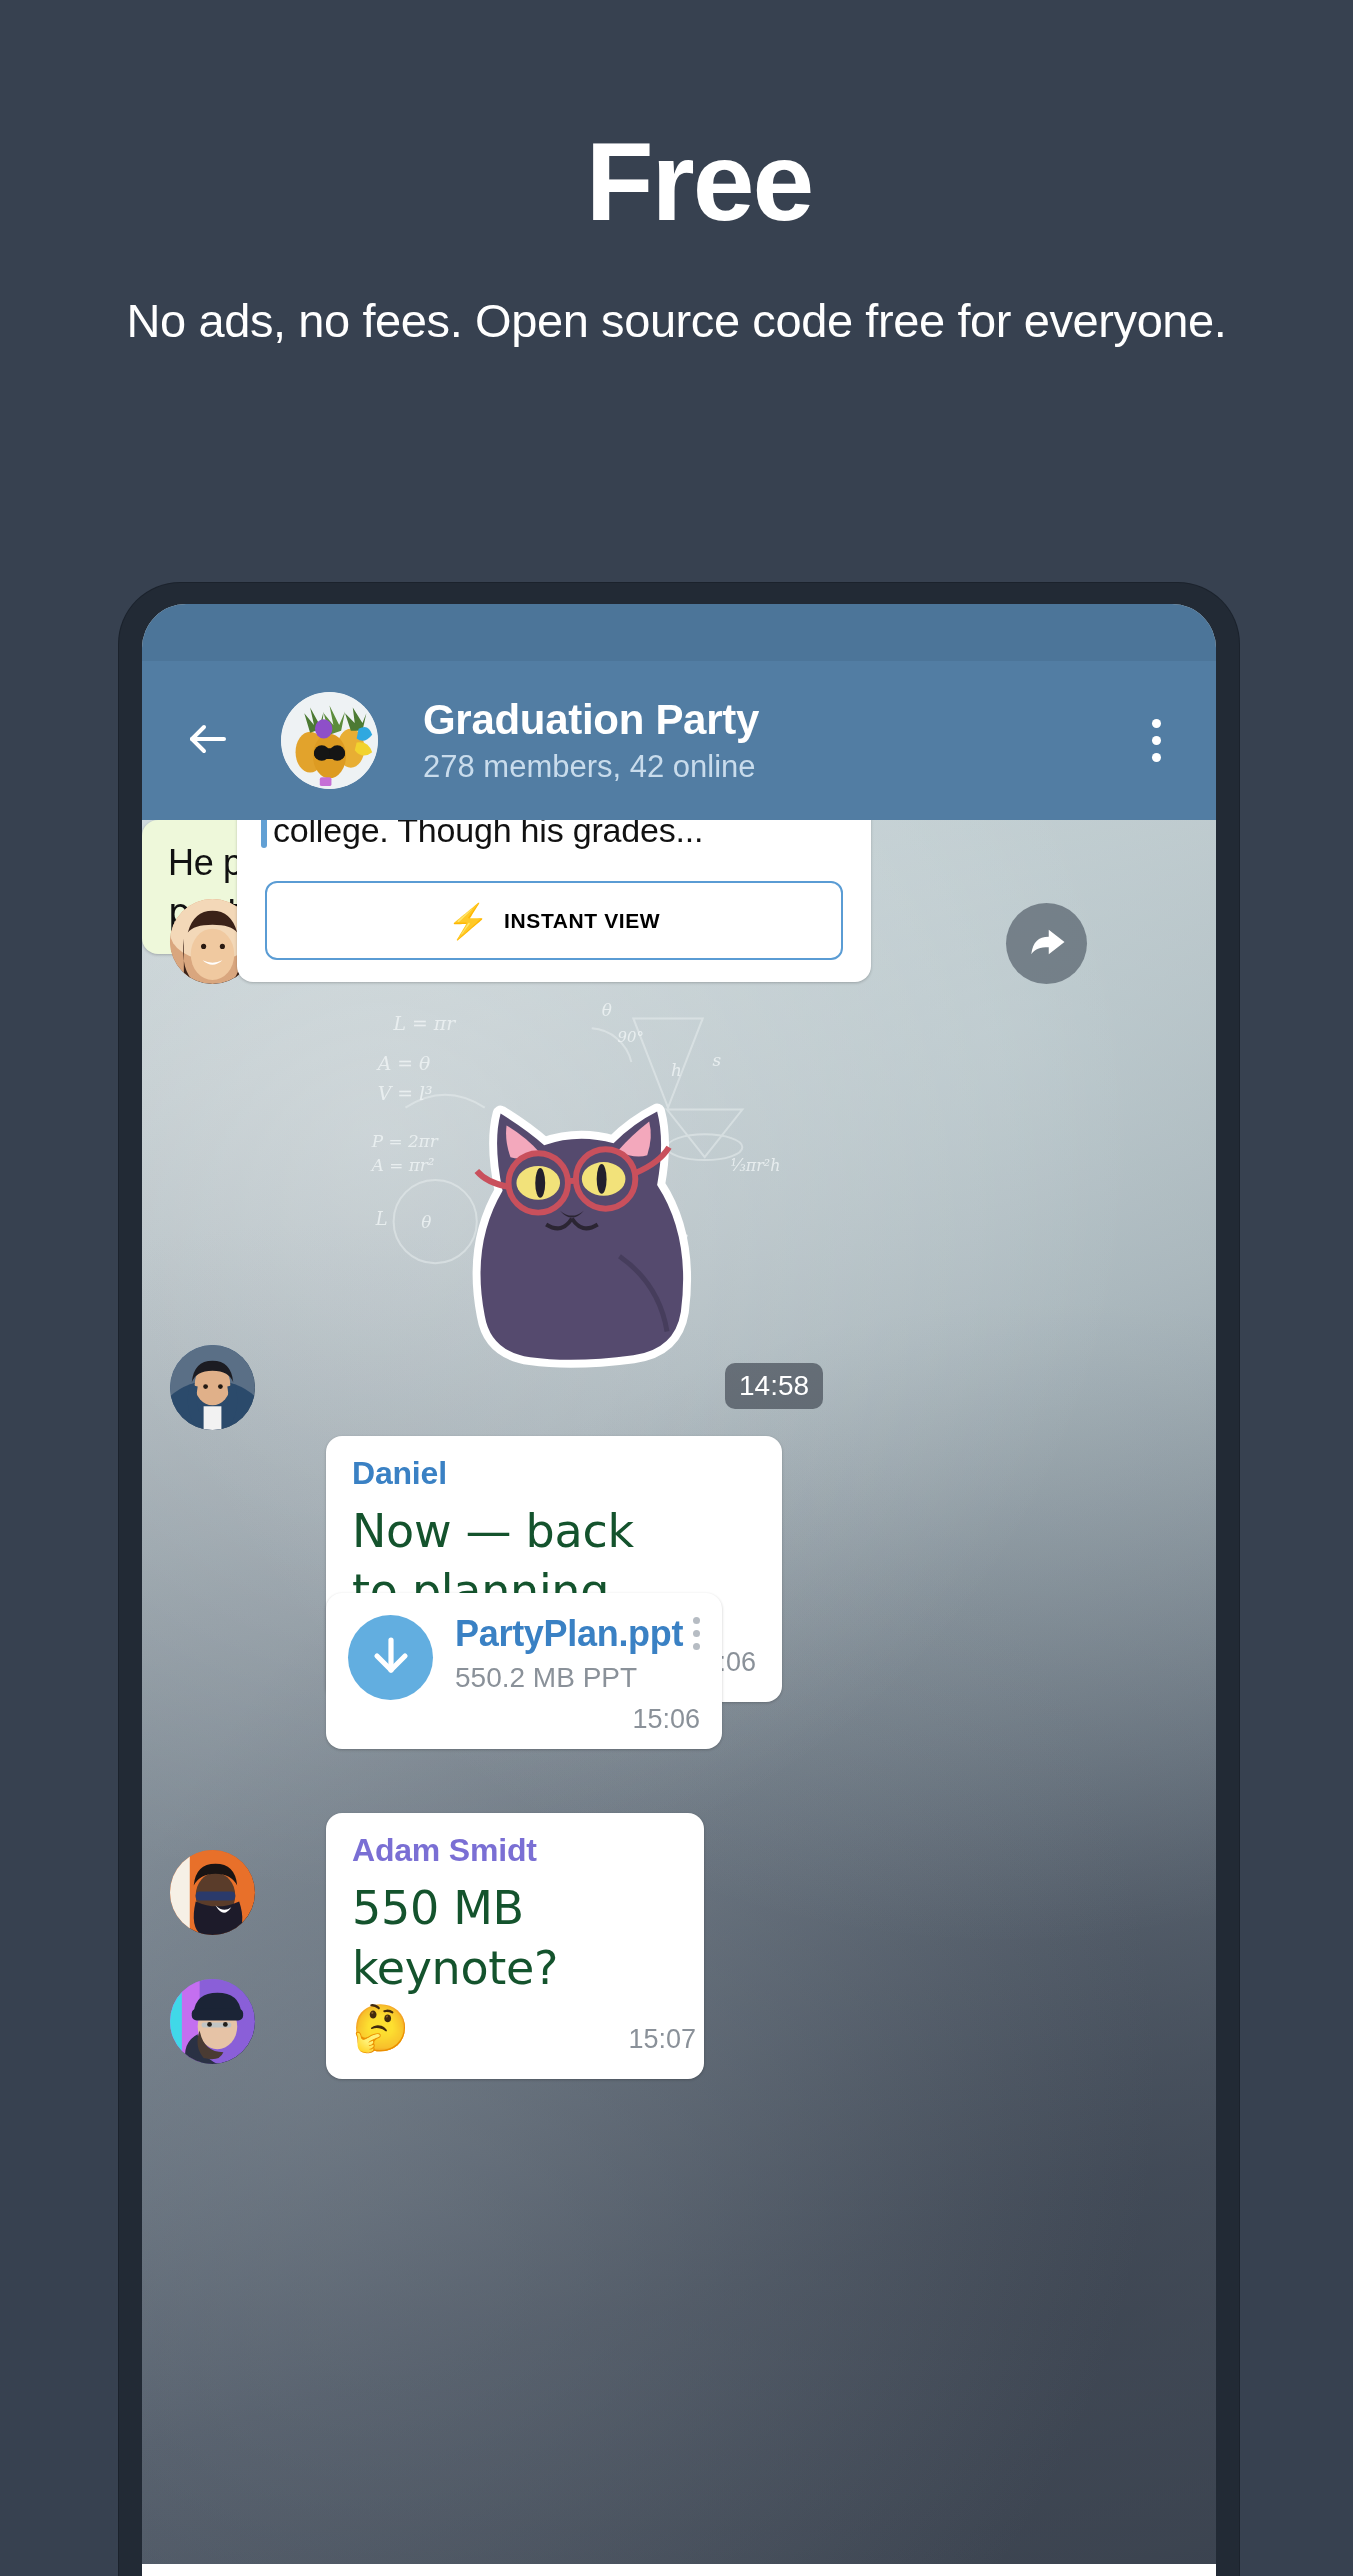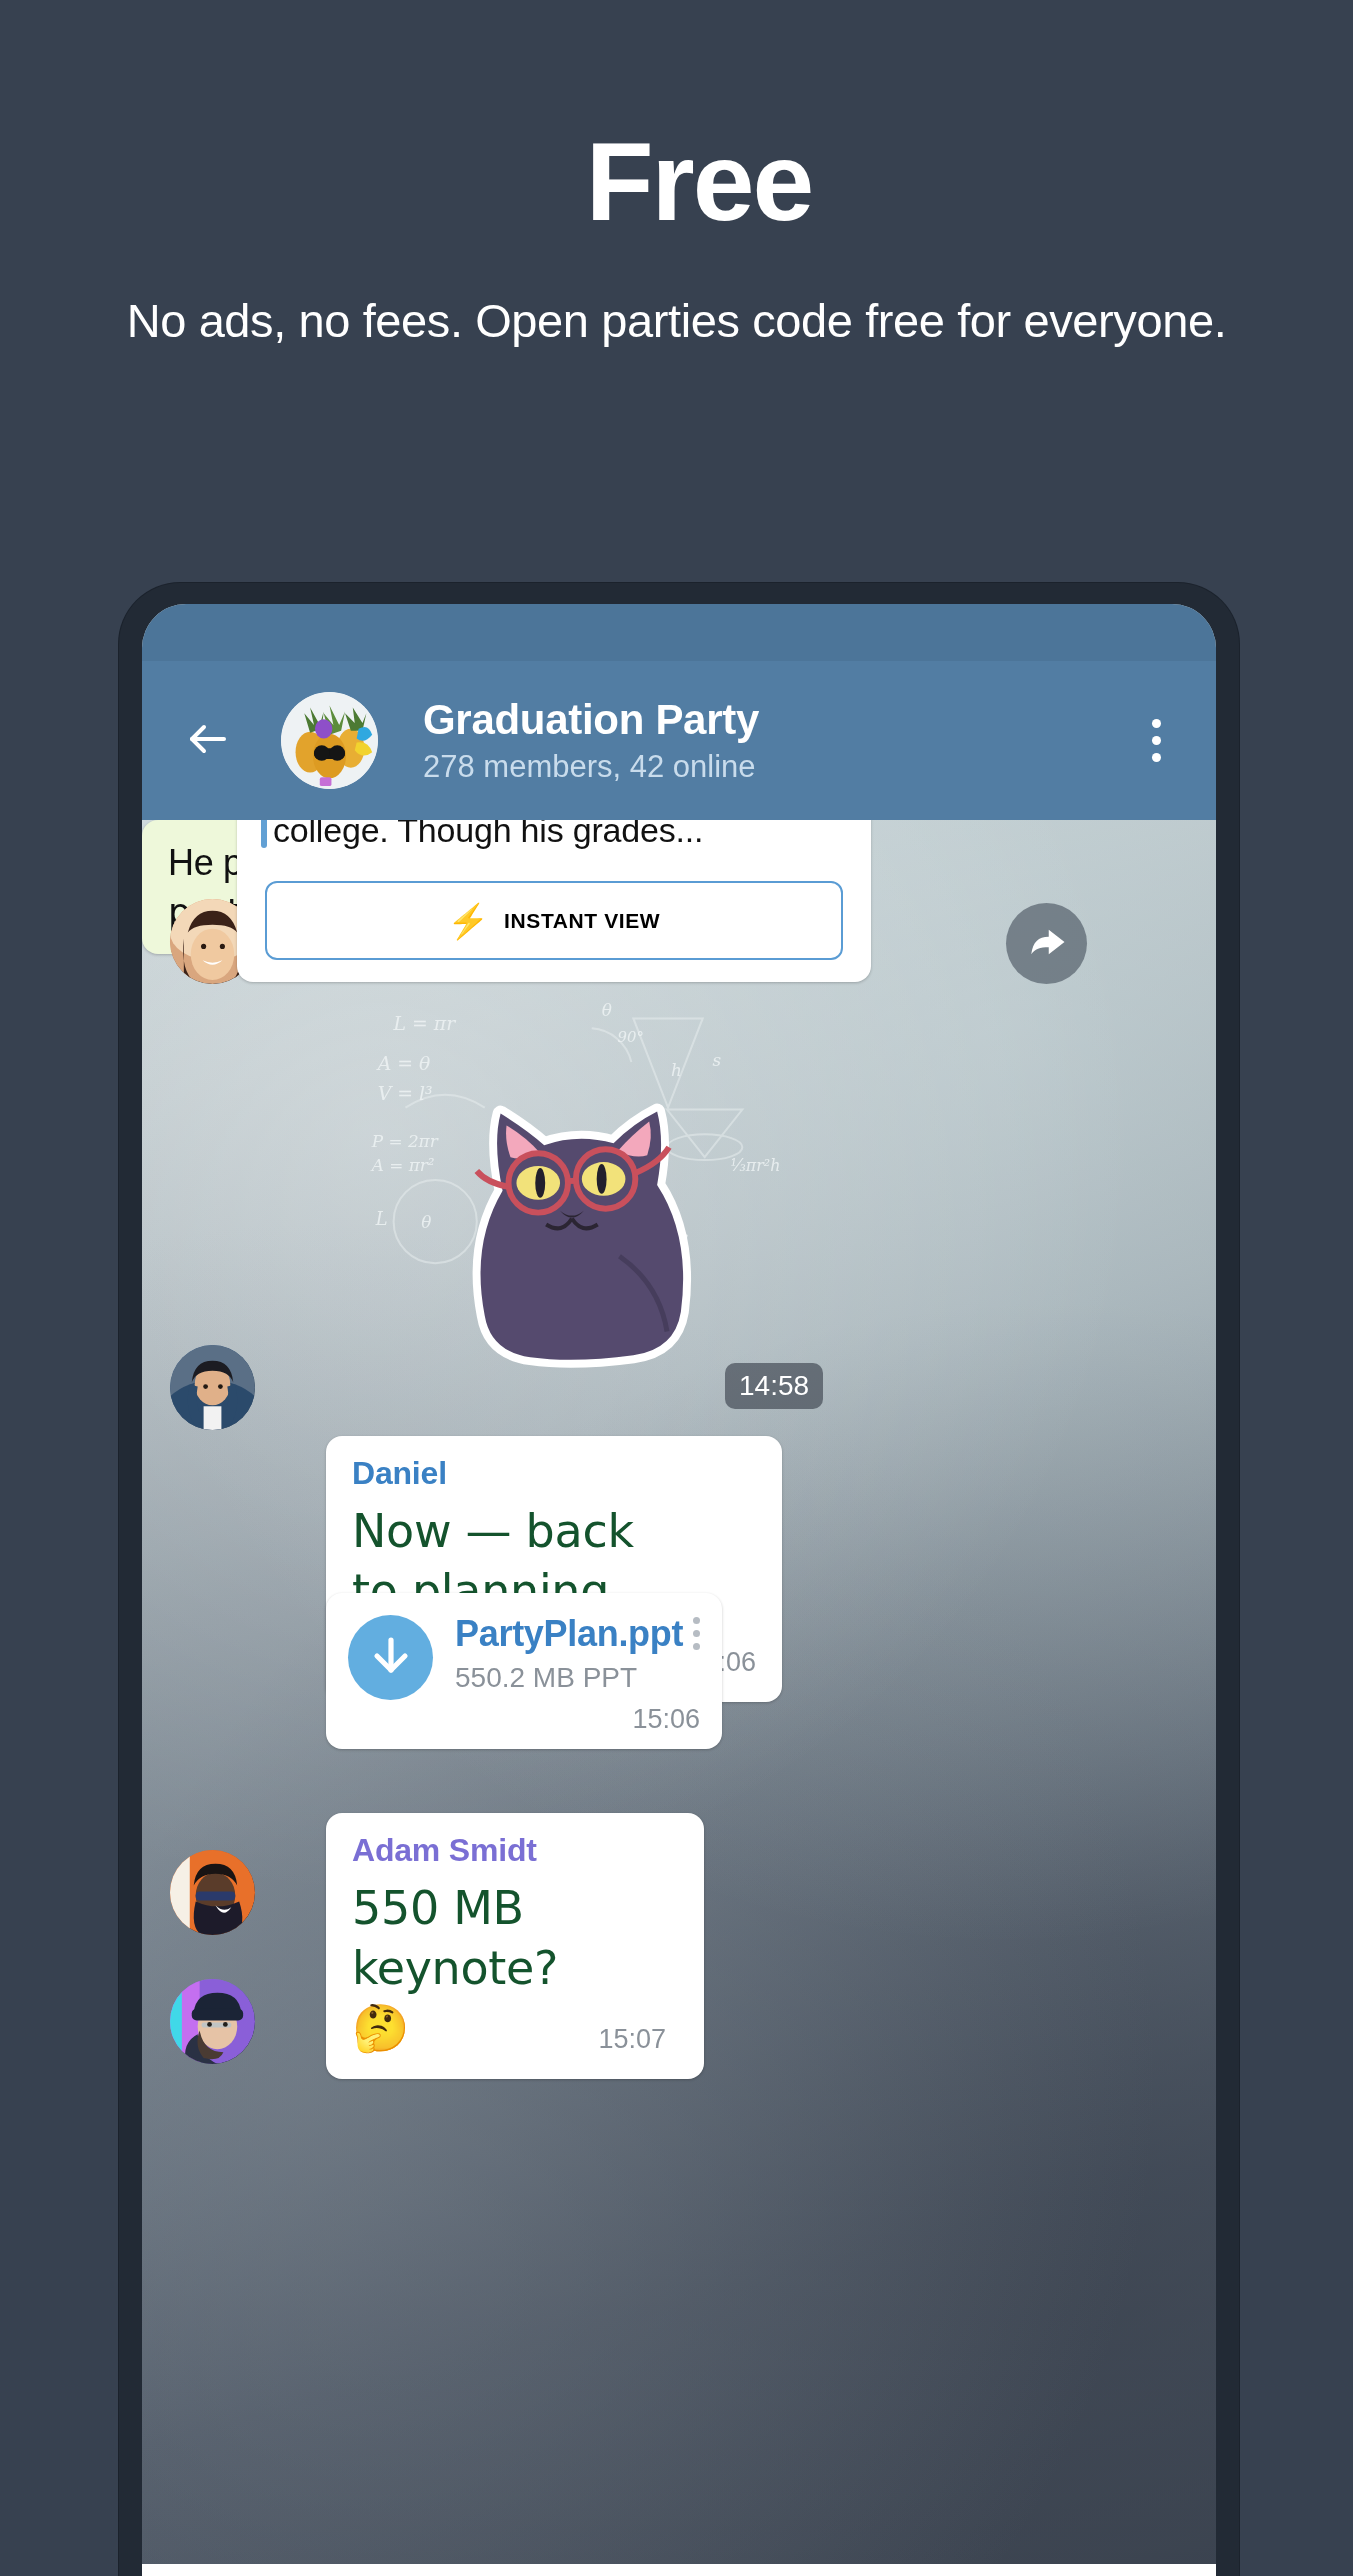--- a/index.html
+++ b/index.html
@@ -218,21 +218,21 @@
   .file-dots {
     position: absolute; right: 22px; top: 24px;
     display: flex; flex-direction: column; gap: 6px; align-items: center;
   }
   .file-dots i { width: 7px; height: 7px; border-radius: 50%; background: #b6bcc3; display: block; }
 
   
   .adam-bubble {
     left: 184px; top: 993px;
     width: 378px;
-    padding: 18px 38px 20px 26px;
+    padding: 18px 8px 20px 26px;
   }
 
   
   .out-bubble {
     left: 200px; top: 1157px;
     width: 642px;
     background: #eef8da;
     padding: 20px 26px 18px 26px;
     border-radius: 16px;
     box-shadow: 0 1px 3px rgba(0,0,0,0.22);
@@ -253,21 +253,21 @@
 
   .emoji { font-family: "DejaVu Sans", sans-serif; }
 </style>
 </head>
 <body>
 
 <div class="page">
 
   <div class="hero">
     <div class="hero-title">Free</div>
-    <div class="hero-sub">No ads, no fees. Open parties code free for everyone.</div>
+    <div class="hero-sub">No ads, no fees. Open source code free for everyone.</div>
   </div>
 
   <div class="phone">
     <div class="btn-side btn-left-1"></div>
     <div class="btn-side btn-left-2"></div>
 
     <div class="phone-inner">
 
       <div class="statusbar"></div>
 

